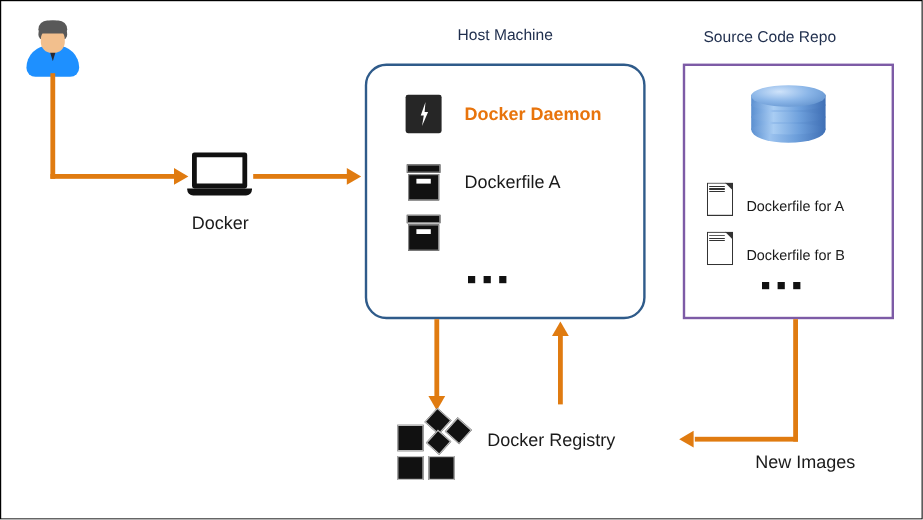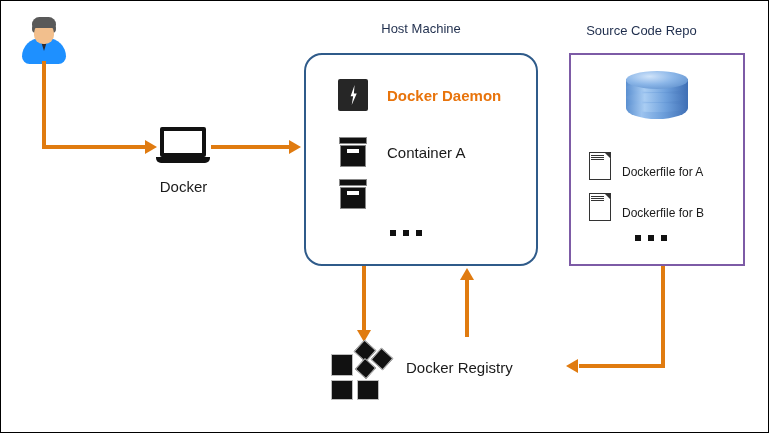--- a/index.html
+++ b/index.html
@@ -295,21 +295,21 @@
   <div class="abs daemon-ico" style="left:337px; top:78px;">
     <div class="bolt"></div>
   </div>
   <div class="abs daemon-label" style="left:386px; top:86px;">Docker Daemon</div>
 
   <div class="abs crate" style="left:338px; top:136px;">
     <div class="cr-lid"></div>
     <div class="cr-body"></div>
     <div class="cr-slot"></div>
   </div>
-  <div class="abs item-label" style="left:386px; top:143px;">Container A</div>
+  <div class="abs item-label" style="left:386px; top:143px;">Dockerfile A</div>
 
   <div class="abs crate" style="left:338px; top:178px;">
     <div class="cr-lid"></div>
     <div class="cr-body"></div>
     <div class="cr-slot"></div>
   </div>
 
   <div class="abs ellipsis" style="left:389px; top:229px;">
     <i></i>
       <i></i>
@@ -361,20 +361,21 @@
     <div class="dia" style="left:43px; top:10px; width:16px; height:16px;"></div>
     <div class="dia" style="left:27px; top:20px; width:15px; height:15px;"></div>
   </div>
   <div class="abs item-label" style="left:405px; top:358px;">Docker Registry</div>
 
   <div class="abs ln-v" style="left:660px; top:265px; height:102px;"></div>
   <div class="abs ln-h" style="left:578px; top:363px; width:86px;"></div>
   <div class="abs head-l" style="left:565px; top:358px;"></div>
 
   <div class="abs caption" style="left:600px; top:375px; width:140px;">
+    <div>New Images</div>
   </div>
 
   <div class="abs" style="left:10px; top:403px; width:80px; height:22px;margin-top:28px;">
     <span class="logo-text">Flux7</span>
     <svg class="logo-swoosh" viewBox="0 0 20 18">
       <path d="M2 14 C7 13, 12 9, 15 2" stroke="#2f6fc0" stroke-width="2.4" fill="none" stroke-linecap="round"></path>
       <path d="M5 16 C10 15, 15 11, 18 4" stroke="#2f6fc0" stroke-width="2.4" fill="none" stroke-linecap="round"></path>
       <path d="M14 1 C18 3, 19 8, 16 12" stroke="#2f6fc0" stroke-width="2.2" fill="none" stroke-linecap="round"></path>
     </svg>
   </div>

